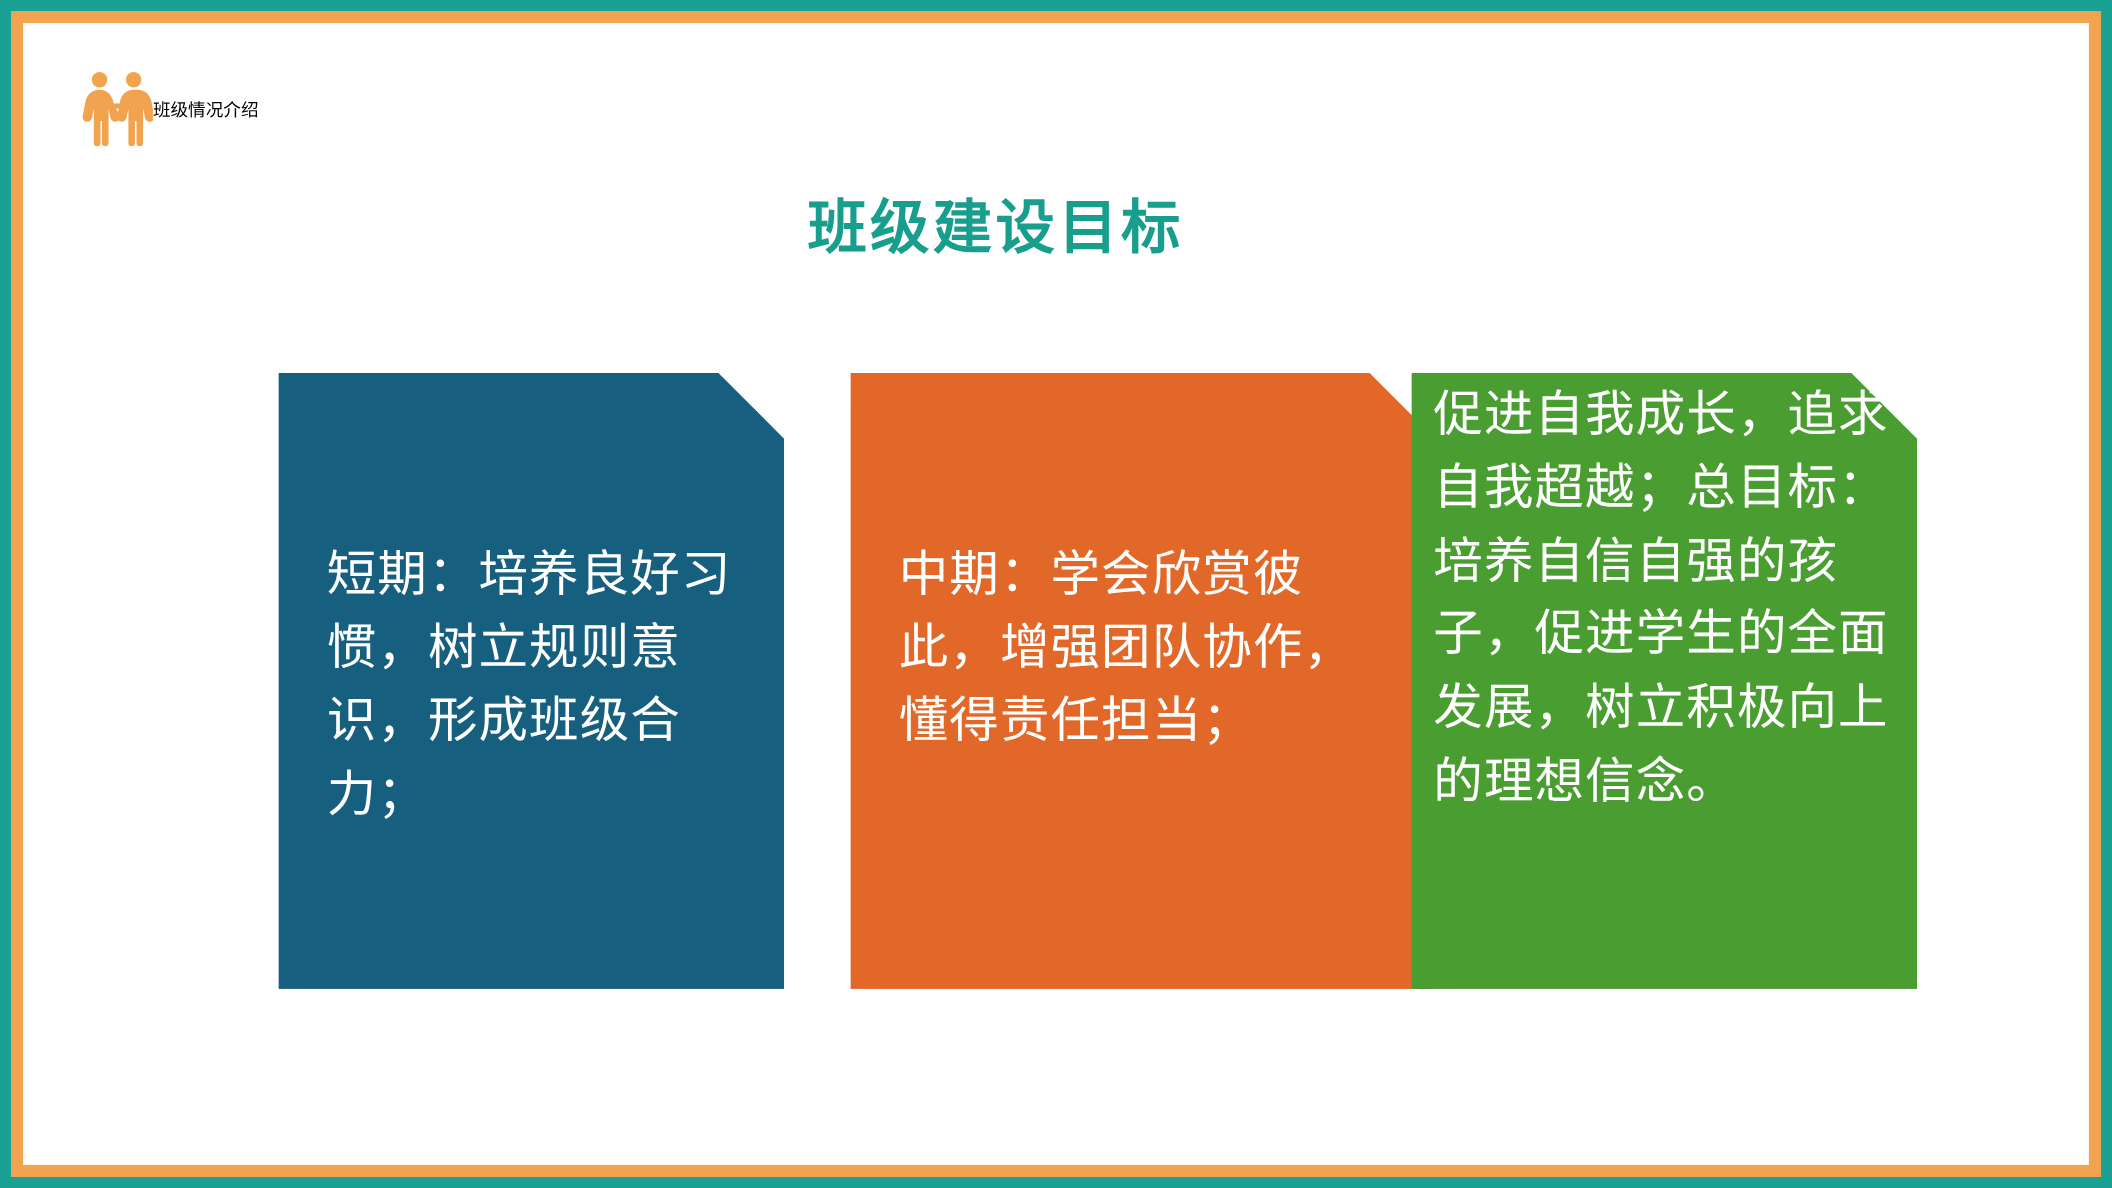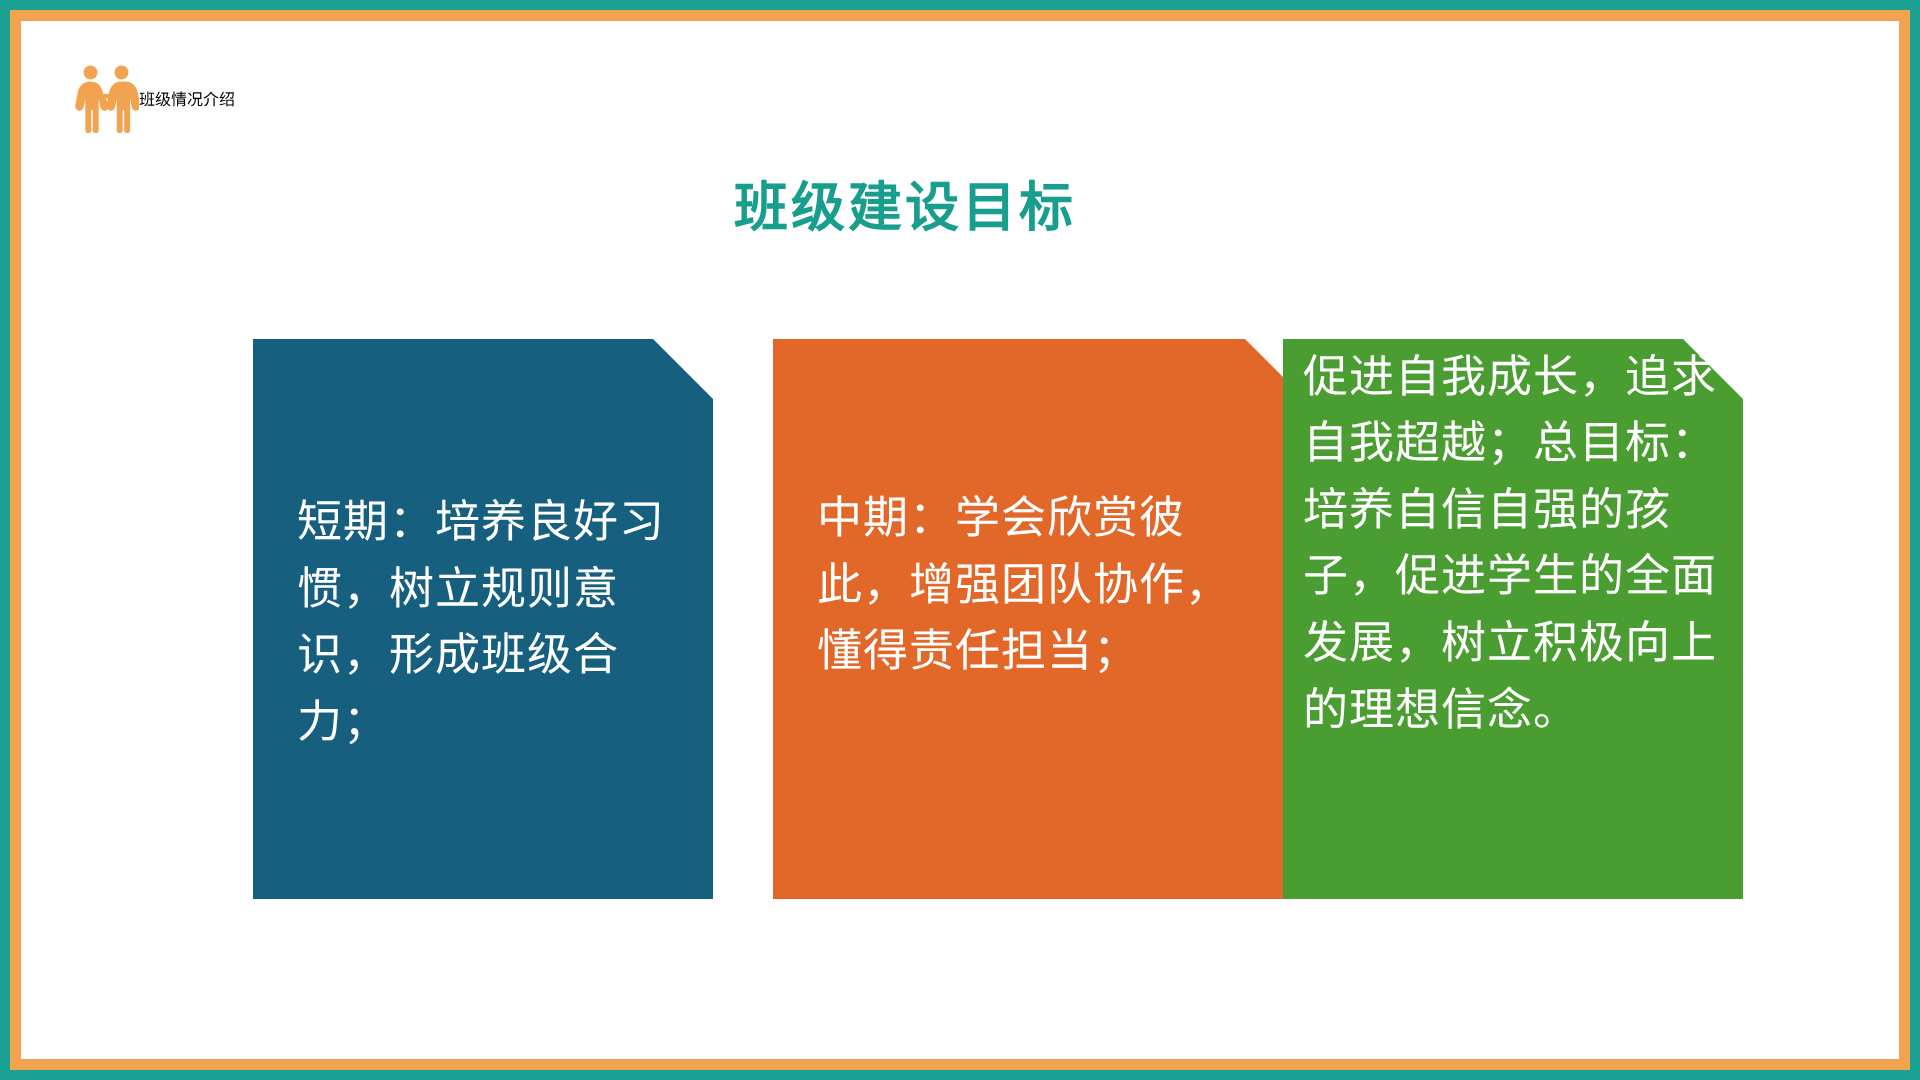--- a/index.html
+++ b/index.html
@@ -118,21 +118,20 @@
     top: 150px;
     padding: 0 44px 0 44px;
   }
 
   
   #card-mid {
     left: 752px;
     top: 318px;
     width: 532px;
     height: 560px;
-    font-family: Liberation Mono, monospace;
   }
   #card-mid .card-shape { background: #e2682a; }
   #card-mid .card-text {
     top: 150px;
     padding: 0 44px 0 44px;
   }
 
   
   #card-long {
     left: 1262px;

